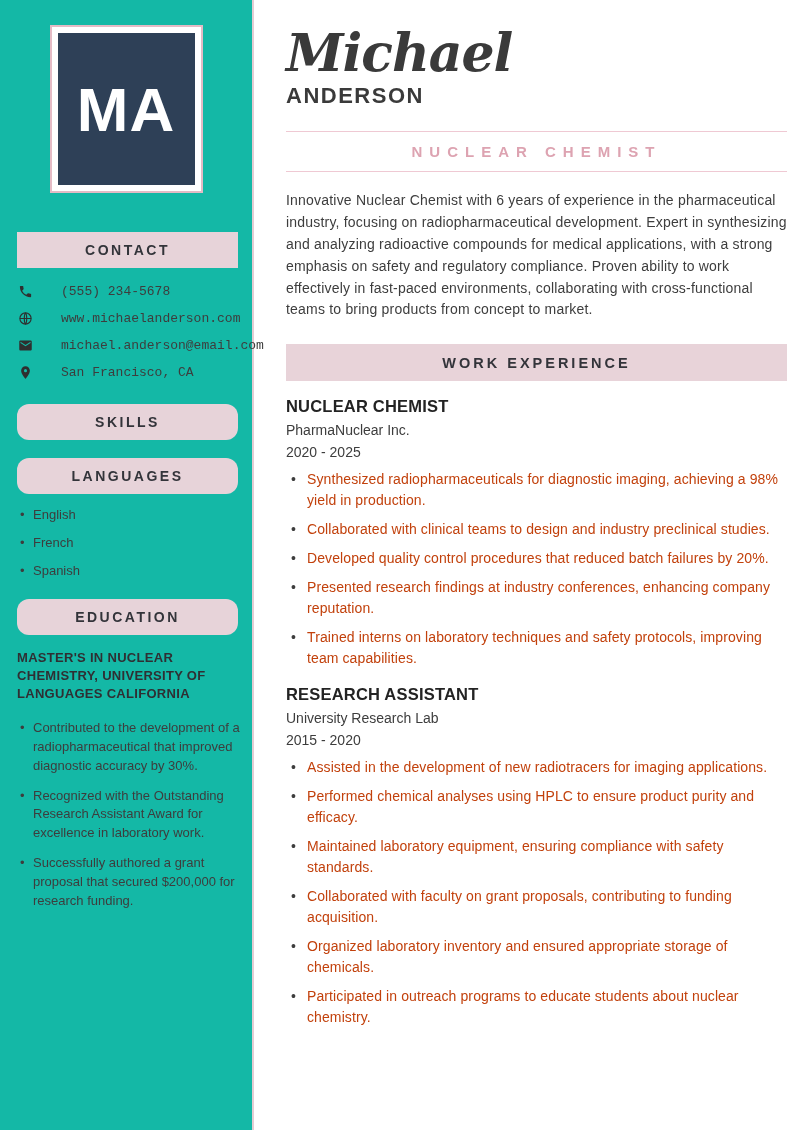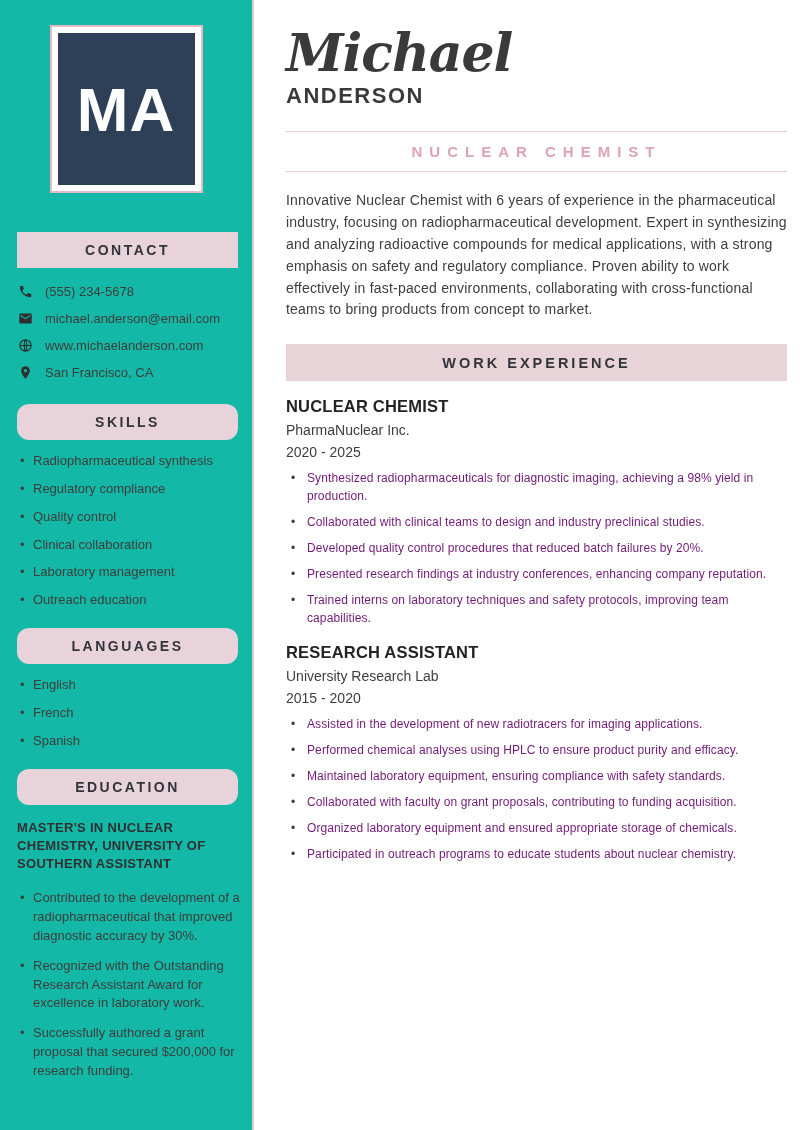--- a/index.html
+++ b/index.html
@@ -37,21 +37,21 @@
   .side-band {
     margin:0 14px 0 17px;
     margin-top:39px;
     height:36px;
     background:#e7d3d9;
     display:flex; align-items:center; justify-content:center;
     font-size:14px; font-weight:bold; letter-spacing:2.5px; color:#33343a;
   }
   .side-band.tight { margin-top:18px;border-radius:12px; }
   .contact-list { padding:10px 10px 0 18px; }
-  .contact-row { display:flex; align-items:center; gap:12px; height:27px; }
+  .contact-row { display:flex; align-items:center; gap:28px; height:27px;font-family:Liberation Mono, monospace; }
   .contact-row svg { width:15px; height:15px; flex:0 0 15px; }
   .contact-text { font-size:13px; color:#3d3d3d; }
   .side-list { list-style:none; padding:12px 12px 0 20px; }
   .side-list li {
     position:relative; padding-left:13px;
     font-size:13px; color:#3d3d3d; line-height:1.45;
     margin-bottom:9px;
   }
   .side-list li::before {
     content:"•"; position:absolute; left:0; top:0; color:#3d3d3d;
@@ -93,21 +93,21 @@
     display:flex; align-items:center; justify-content:center;
     font-size:14.5px; font-weight:bold; letter-spacing:3px; color:#33343a;
   }
   .job { margin-top:16px; }
   .job-title { font-size:16.5px; font-weight:bold; color:#232323; letter-spacing:0.2px; }
   .job-company { font-size:14px; color:#3d3d3d; margin-top:6px; }
   .job-dates { font-size:14px; color:#3d3d3d; margin-top:6px; }
   .job-bullets { list-style:none; margin-top:9px; padding-left:5px; }
   .job-bullets li {
     position:relative; padding-left:16px;
-    font-size:12px; color:#701a75; line-height:1.5;
+    font-size:14px; color:#c2410c; line-height:1.5;
     margin-bottom:8px; letter-spacing:0.1px;
   }
   .job-bullets li::before {
     content:"•"; position:absolute; left:0; top:0; color:#3d3d3d;
   }
 </style>
 </head>
 <body>
 
 <div class="page">
@@ -124,65 +124,57 @@
       <span>CONTACT</span>
     </div>
     <div class="contact-list">
       <div class="contact-row">
         <svg viewBox="0 0 24 24" fill="#2f2f2f">
             <path d="M6.62 10.79c1.44 2.83 3.76 5.14 6.59 6.59l2.2-2.2c.27-.27.67-.36 1.02-.24 1.12.37 2.33.57 3.57.57.55 0 1 .45 1 1V20c0 .55-.45 1-1 1-9.39 0-17-7.61-17-17 0-.55.45-1 1-1h3.5c.55 0 1 .45 1 1 0 1.25.2 2.45.57 3.57.11.35.03.74-.25 1.02l-2.2 2.2z"></path>
           </svg>
         <span class="contact-text">(555) 234-5678</span>
       </div>
       <div class="contact-row">
-        <svg viewBox="0 0 24 24" fill="#2f2f2f">
-            <path d="M20 4H4c-1.1 0-2 .9-2 2v12c0 1.1.9 2 2 2h16c1.1 0 2-.9 2-2V6c0-1.1-.9-2-2-2zm0 4-8 5-8-5V6l8 5 8-5v2z"></path>
-          </svg>
-        <span class="contact-text">michael.anderson@email.com</span>
-      </div>
-      <div class="contact-row">
         <svg viewBox="0 0 24 24" fill="none" stroke="#2f2f2f" stroke-width="1.8">
             <circle cx="12" cy="12" r="9"></circle>
             <path d="M3 12h18M12 3c2.6 2.7 2.6 15.3 0 18M12 3c-2.6 2.7-2.6 15.3 0 18"></path>
           </svg>
         <span class="contact-text">www.michaelanderson.com</span>
       </div>
       <div class="contact-row">
         <svg viewBox="0 0 24 24" fill="#2f2f2f">
+            <path d="M20 4H4c-1.1 0-2 .9-2 2v12c0 1.1.9 2 2 2h16c1.1 0 2-.9 2-2V6c0-1.1-.9-2-2-2zm0 4-8 5-8-5V6l8 5 8-5v2z"></path>
+          </svg>
+        <span class="contact-text">michael.anderson@email.com</span>
+      </div>
+      <div class="contact-row">
+        <svg viewBox="0 0 24 24" fill="#2f2f2f">
             <path d="M12 2C8.13 2 5 5.13 5 9c0 5.25 7 13 7 13s7-7.75 7-13c0-3.87-3.13-7-7-7zm0 9.5A2.5 2.5 0 1 1 12 6.5a2.5 2.5 0 0 1 0 5z"></path>
           </svg>
         <span class="contact-text">San Francisco, CA</span>
       </div>
     </div>
 
     <div class="side-band tight">
       <span>SKILLS</span>
     </div>
-    <ul class="side-list">
-      <li>Radiopharmaceutical synthesis</li>
-      <li>Regulatory compliance</li>
-      <li>Quality control</li>
-      <li>Clinical collaboration</li>
-      <li>Laboratory management</li>
-      <li>Outreach education</li>
-    </ul>
 
     <div class="side-band tight">
       <span>LANGUAGES</span>
     </div>
     <ul class="side-list">
       <li>English</li>
       <li>French</li>
       <li>Spanish</li>
     </ul>
 
     <div class="side-band tight">
       <span>EDUCATION</span>
     </div>
-    <div class="edu-degree">MASTER'S IN NUCLEAR CHEMISTRY, UNIVERSITY OF SOUTHERN ASSISTANT</div>
+    <div class="edu-degree">MASTER'S IN NUCLEAR CHEMISTRY, UNIVERSITY OF LANGUAGES CALIFORNIA</div>
 
     <ul class="side-list achv">
       <li>Contributed to the development of a radiopharmaceutical that improved diagnostic accuracy by 30%.</li>
       <li>Recognized with the Outstanding Research Assistant Award for excellence in laboratory work.</li>
       <li>Successfully authored a grant proposal that secured $200,000 for research funding.</li>
     </ul>
   </aside>
 
   <main class="main">
 
@@ -214,19 +206,19 @@
 
     <section class="job">
       <div class="job-title">RESEARCH ASSISTANT</div>
       <div class="job-company">University Research Lab</div>
       <div class="job-dates">2015 - 2020</div>
       <ul class="job-bullets">
         <li>Assisted in the development of new radiotracers for imaging applications.</li>
         <li>Performed chemical analyses using HPLC to ensure product purity and efficacy.</li>
         <li>Maintained laboratory equipment, ensuring compliance with safety standards.</li>
         <li>Collaborated with faculty on grant proposals, contributing to funding acquisition.</li>
-        <li>Organized laboratory equipment and ensured appropriate storage of chemicals.</li>
+        <li>Organized laboratory inventory and ensured appropriate storage of chemicals.</li>
         <li>Participated in outreach programs to educate students about nuclear chemistry.</li>
       </ul>
     </section>
 
   </main>
 </div>
 
 </body></html>

